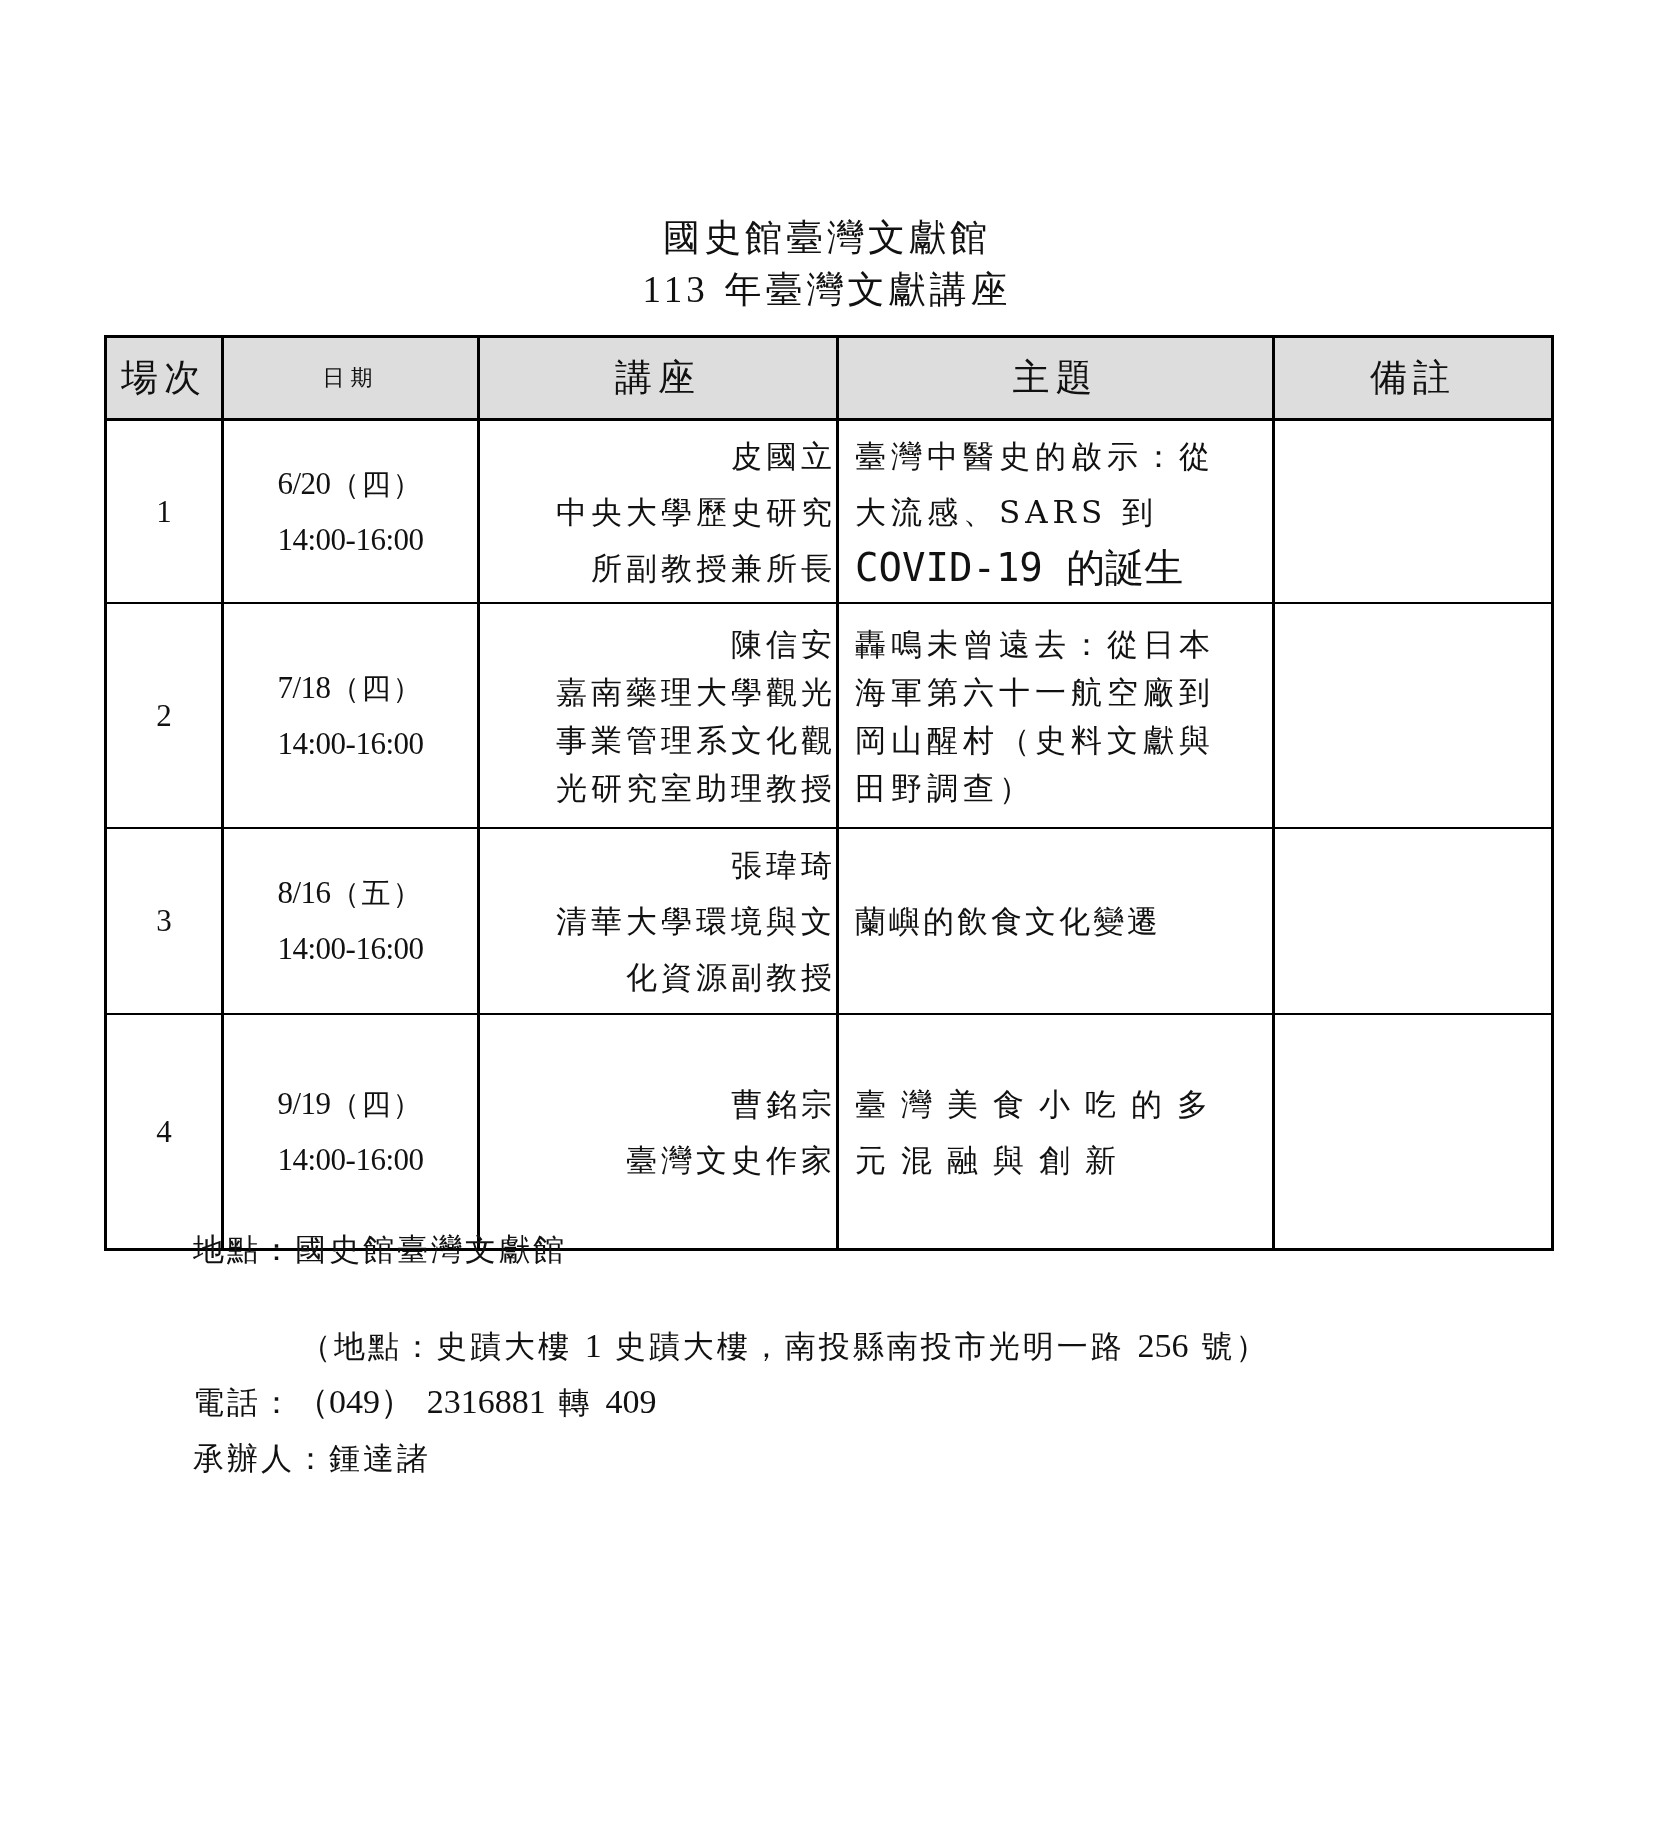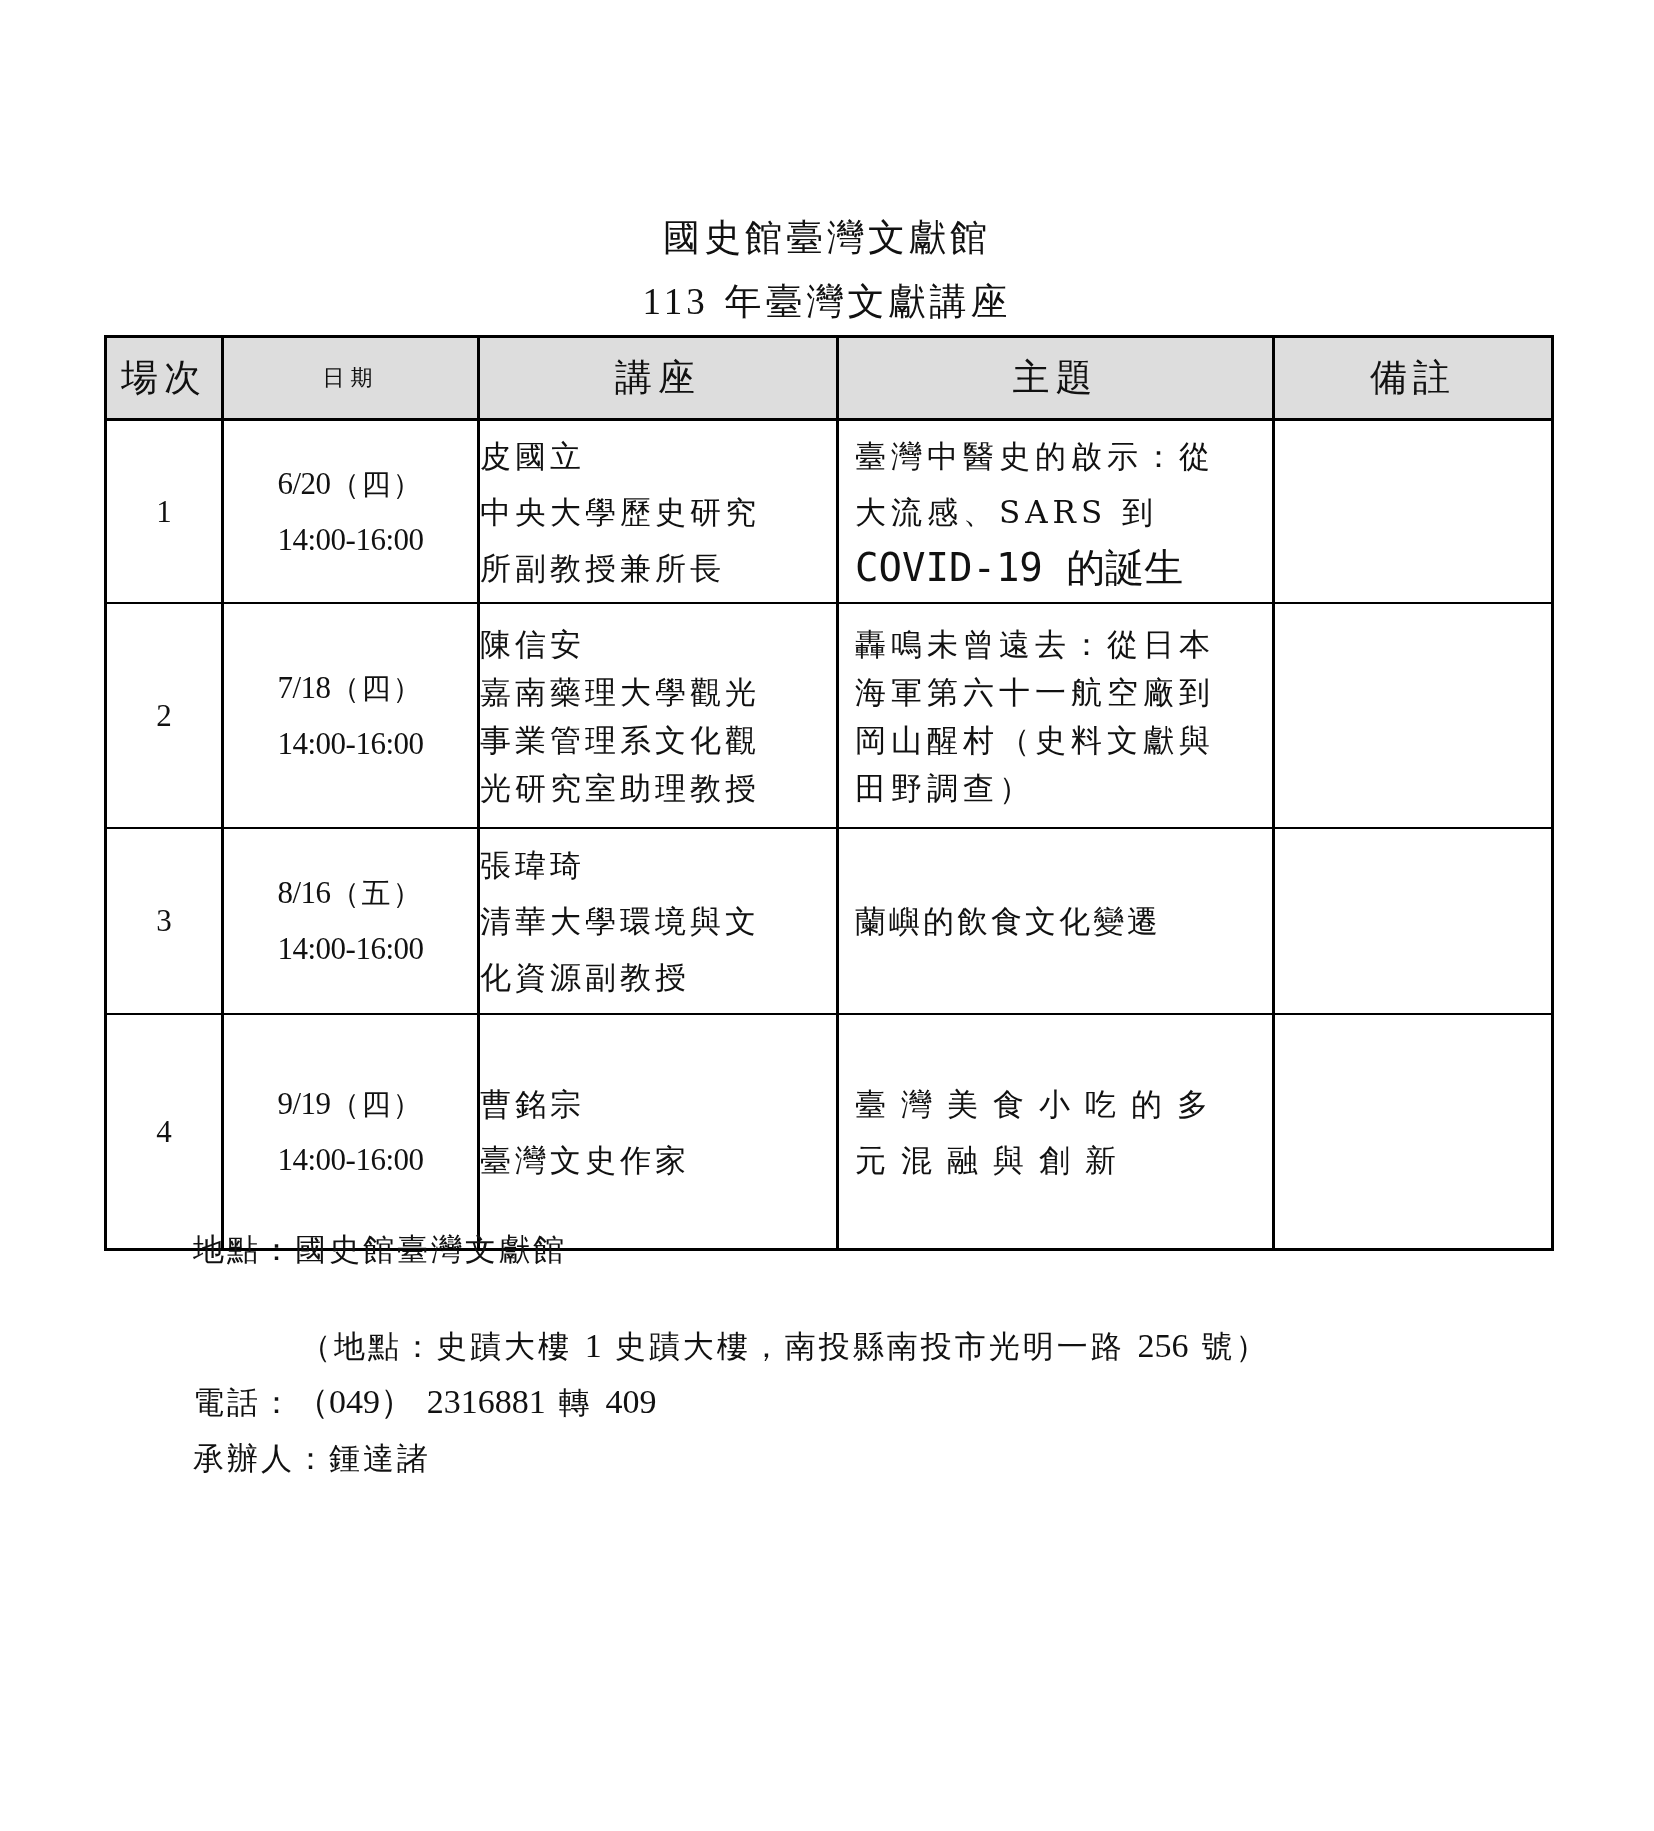--- a/index.html
+++ b/index.html
@@ -1,34 +1,34 @@
 <!DOCTYPE html>
 <html><head>
 <meta charset="utf-8">
 <style>
   html, body { margin: 0; padding: 0; background: #ffffff; }
   body { width: 1654px; height: 1831px; position: relative; overflow: hidden;
          font-family: "DejaVu Serif", "Liberation Serif", serif; color: #111; }
   .title { position: absolute; left: 0; width: 1654px; text-align: center;
            font-size: 37px; letter-spacing: 4px; line-height: 44px; }
   .t1 { top: 216px; }
-  .t2 { top: 280px; font-family: "Liberation Serif", "DejaVu Serif", serif; }
+  .t2 { top: 268px; font-family: "Liberation Serif", "DejaVu Serif", serif; }
   .t2 .zh { font-family: "DejaVu Serif", serif; }
 
   table.sched { position: absolute; left: 104px; top: 335px; width: 1445px;
                 border-collapse: collapse; border: 3px solid #000; table-layout: fixed; }
   table.sched th, table.sched td { border-left: 3px solid #000; border-right: 3px solid #000;
                 border-top: 2px solid #000; border-bottom: 2px solid #000; padding: 0; }
   table.sched th { background: #dddddd; height: 80px; font-weight: normal; font-size: 37px;
                    letter-spacing: 6px; text-align: center; border-bottom: 3px solid #000; }
   table.sched td { font-size: 31px; line-height: 56px; vertical-align: middle; }
   .c-no { width: 114px; text-align: center; font-family: "Liberation Serif", serif; font-size: 33px; }
   .c-date { width: 253px; text-align: center; font-family: "Liberation Serif", serif; font-size: 33px; letter-spacing: -0.5px; }
   .c-date .wk { font-family: "DejaVu Serif", serif; font-size: 29px; letter-spacing: 2px; }
-  .c-lec { width: 356px; text-align: left; letter-spacing: 4px; }
+  .c-lec { width: 356px; text-align: right; letter-spacing: 4px; }
   .c-topic { width: 433px; text-align: left; padding-left: 16px !important; letter-spacing: 5px; }
   .c-note { width: 276px; }
   .r1 td { height: 181px; }
   .r2 td { height: 223px; }
   .r3 td { height: 184px; }
   .r4 td { height: 233px; }
   .mono { font-family: "DejaVu Sans Mono", "Liberation Mono", monospace; letter-spacing: 0; font-size: 39px; }
   .wide { letter-spacing: 15px; }
   .line { display: block; }
 

